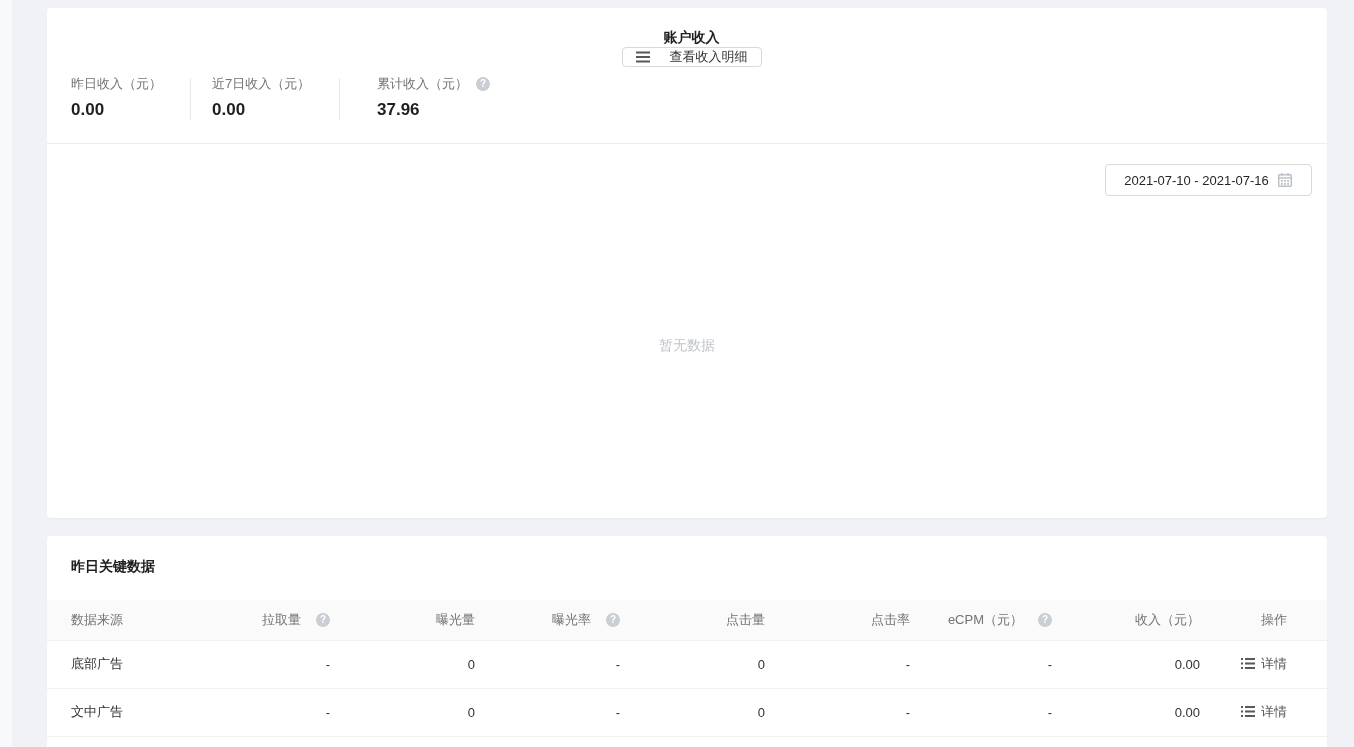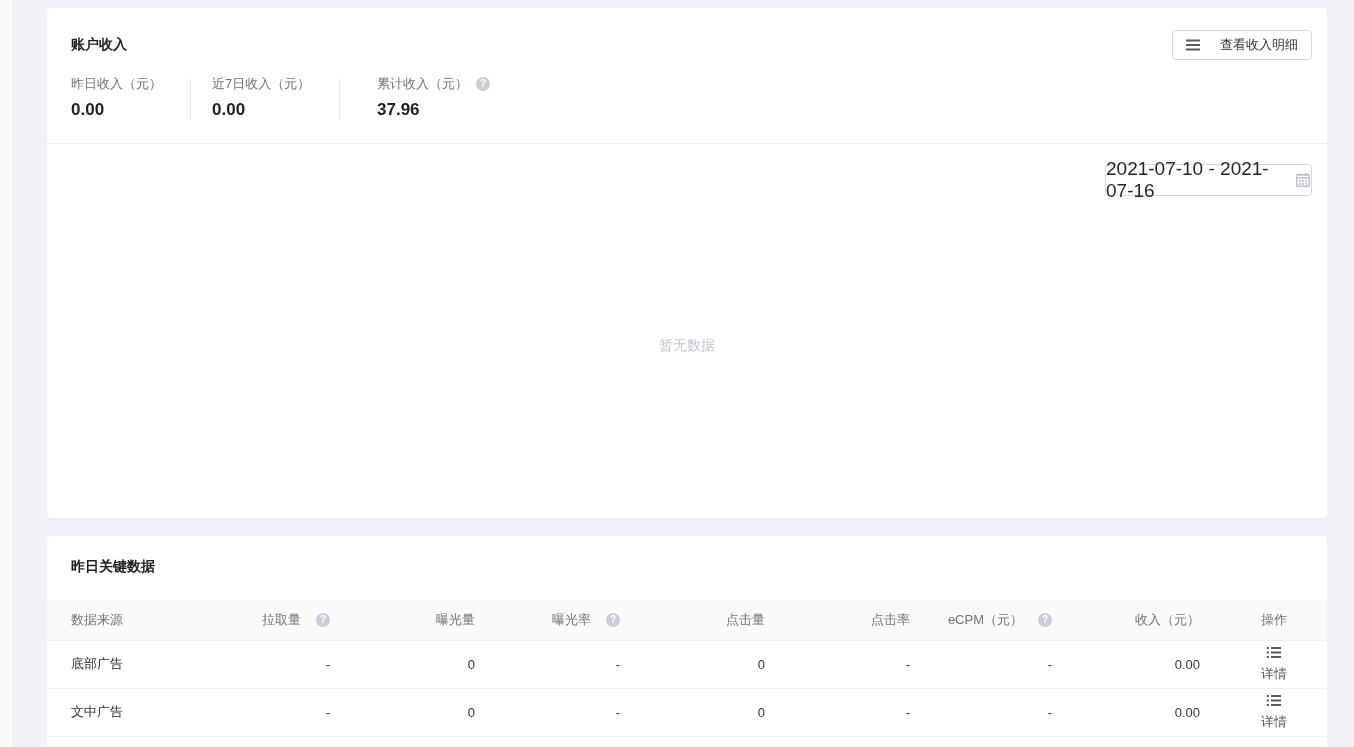--- a/index.html
+++ b/index.html
@@ -18,21 +18,21 @@
     box-shadow:0 1px 2px rgba(0,0,0,0.04);
   }
   .card-top { top:8px; height:510px; }
   .card-bottom { top:536px; height:300px; }
 
   .card-title { font-size:14px; font-weight:700; color:#1f1f1f; }
 
   
   .card-head {
     display:flex; justify-content:space-between; align-items:center;
-    padding:21px 15px 0 24px; height:53px;
+    padding:21px 15px 0 24px; height:53px;flex-direction:column;
   }
   .detail-btn {
     display:inline-flex; align-items:center; gap:20px;
     height:30px; padding:0 13px;
     background:#fff; border:1px solid #d9d9d9; border-radius:4px;
     font-family:inherit; font-size:13px; color:#333; cursor:pointer;
   }
   .hamburger-icon { display:inline-flex; }
 
   
@@ -55,21 +55,21 @@
 
   .h-divider { margin-top:22px; border-top:1px solid #ebedf0; }
 
   
   .chart-area { position:relative; height:373px; }
   .date-picker {
     position:absolute; top:20px; right:15px;
     width:207px; height:32px;
     border:1px solid #d9d9d9; border-radius:4px; background:#fff;
     display:flex; align-items:center; justify-content:center; gap:8px;
-    font-size:19px; color:#262626; cursor:pointer;
+    font-size:13px; color:#262626; cursor:pointer;
   }
   .empty-text {
     position:absolute; left:0; right:0; top:193px;
     text-align:center; font-size:14px; color:#c0c4cc;
   }
 
   
   .card-bottom .card-title { padding:22px 24px 0 24px; }
   .data-table {
     width:1280px; margin-top:24px;
@@ -84,21 +84,21 @@
   .data-table tbody td {
     height:48px; color:#333333;
     border-bottom:1px solid #f0f0f0;
   }
   .al { text-align:left; padding-left:24px; }
   .ar { text-align:right; }
   .th-flex { display:inline-flex; align-items:center; gap:15px; vertical-align:middle; }
   .col-action { padding-right:40px; }
   .detail-link {
     display:inline-flex; align-items:center; gap:6px;
-    color:#595959; cursor:pointer;flex-direction:column;
+    color:#595959; cursor:pointer;
   }
 </style>
 </head>
 <body>
 
 <div class="page">
   <div class="left-strip"></div>
 
   <section class="card card-top">
     <div class="card-head">

